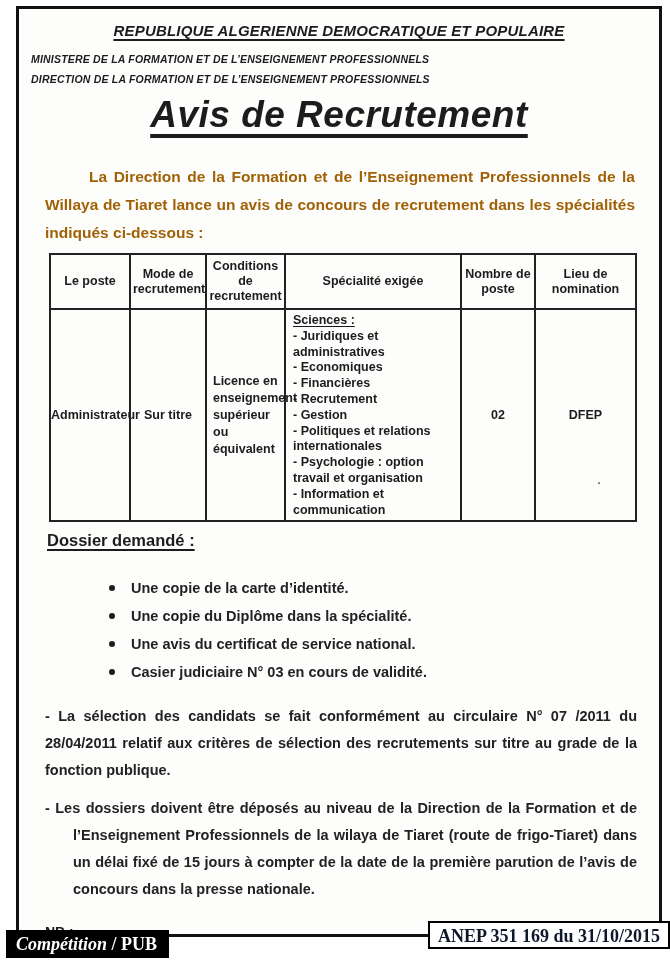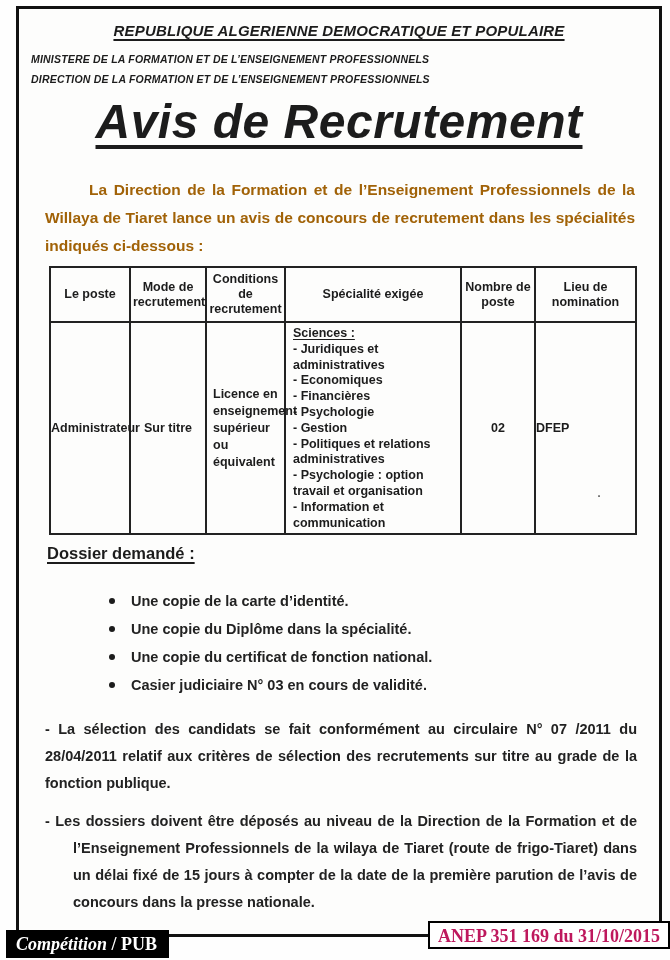--- a/index.html
+++ b/index.html
@@ -28,21 +28,21 @@
   }
   .org-lines { margin:10px 0 0 12px; }
   .org-line {
     font-size:10.5px; font-weight:bold; font-style:italic;
     line-height:20px; letter-spacing:.2px;
   }
 
   
   .doc-title {
     margin-top:5px; text-align:center;
-    font-size:48px; font-weight:bold; font-style:italic;
+    font-size:37px; font-weight:bold; font-style:italic;
     text-decoration:underline; text-decoration-thickness:4px; text-underline-offset:7px;
     letter-spacing:.5px;
   }
 
   
   .intro {
     margin:27px 24px 0 26px;
     font-size:15.5px; line-height:28px;
     text-align:justify; text-indent:44px;
     font-weight:600; color:#a16207;
@@ -66,21 +66,21 @@
   td.center { text-align:center; font-weight:bold; }
   td.mode { text-align:center; font-weight:600;border-radius:10px; }
   td.cond { padding:4px 6px; line-height:17px; font-weight:600; }
   td.spec { vertical-align:top; padding:3px 6px 2px 7px; }
   .spec-head {
     font-weight:bold; text-decoration:underline; text-underline-offset:2px;
     font-size:12.5px; line-height:15.8px;
   }
   .spec-item { font-size:12.5px; line-height:15.8px; font-weight:600; }
   td.num { text-align:center; font-weight:600; }
-  td.lieu { font-weight:600; position:relative; }
+  td.lieu { text-align:center; font-weight:600; position:relative; }
   .artifact-dot {
     position:absolute; left:62%; top:78%; font-size:11px; color:#555;
   }
 
   
   .dossier-heading {
     margin:9px 0 0 28px;
     font-size:16.5px; font-weight:bold;
     text-decoration:underline; text-decoration-thickness:2px; text-underline-offset:3px;
   }
@@ -114,21 +114,21 @@
     background:#000; color:#fff; padding:3px 12px 3px 10px;
     font-family:"Liberation Serif", serif; font-size:18px; line-height:22px;
     white-space:nowrap;
   }
   .badge-left .brand { font-style:italic; font-weight:bold; }
   .badge-left .pub { font-weight:bold; }
   .badge-right {
     position:absolute; left:428px; top:921px; height:28px;
     background:#fff; border:2px solid #000; padding:2px 8px;
     font-family:"Liberation Serif", serif; font-size:18px; font-weight:bold;
-    line-height:22px; white-space:nowrap; color:#be185d;
+    line-height:22px; white-space:nowrap; color:#0f172a;
   }
 </style>
 </head>
 <body>
 
 <div class="page">
   <div class="frame">
 
     <div class="republic-line">REPUBLIQUE ALGERIENNE DEMOCRATIQUE ET POPULAIRE</div>
 
@@ -162,42 +162,42 @@
         </tr>
         <tr>
           <td class="center">Administrateur</td>
           <td class="mode">Sur titre</td>
           <td class="cond">Licence en enseignement supérieur ou équivalent</td>
           <td class="spec">
             <div class="spec-head">Sciences :</div>
             <div class="spec-item">- Juridiques et administratives</div>
             <div class="spec-item">- Economiques</div>
             <div class="spec-item">- Financières</div>
-            <div class="spec-item">- Psychologie</div>
+            <div class="spec-item">- Recrutement</div>
             <div class="spec-item">- Gestion</div>
-            <div class="spec-item">- Politiques et relations administratives</div>
+            <div class="spec-item">- Politiques et relations internationales</div>
             <div class="spec-item">- Psychologie : option travail et organisation</div>
             <div class="spec-item">- Information et communication</div>
           </td>
           <td class="num">02</td>
           <td class="lieu">
             <span>DFEP</span>
             <span class="artifact-dot">.</span>
           </td>
         </tr>
       </tbody>
         </table>
     </div>
 
     <div class="dossier-heading">Dossier demandé :</div>
 
     <ul class="bullet-list">
       <li class="bullet-item"><span class="bullet-dot"></span><span>Une copie de la carte d’identité.</span></li>
       <li class="bullet-item"><span class="bullet-dot"></span><span>Une copie du Diplôme dans la spécialité.</span></li>
-      <li class="bullet-item"><span class="bullet-dot"></span><span>Une copie du certificat de fonction national.</span></li>
+      <li class="bullet-item"><span class="bullet-dot"></span><span>Une avis du certificat de service national.</span></li>
       <li class="bullet-item"><span class="bullet-dot"></span><span>Casier judiciaire N° 03 en cours de validité.</span></li>
     </ul>
 
     <p class="note">- La sélection des candidats se fait conformément au circulaire N° 07 /2011 du 28/04/2011 relatif aux critères de sélection des recrutements sur titre au grade de la fonction publique.</p>
     <p class="note hanging">- Les dossiers doivent être déposés au niveau de la Direction de la Formation et de l’Enseignement Professionnels de la wilaya de Tiaret (route de frigo-Tiaret) dans un délai fixé de 15  jours à compter de la date de la première parution de l’avis de concours dans la presse nationale.</p>
 
     <div class="nb-heading">NB :</div>
 
   </div>
 

